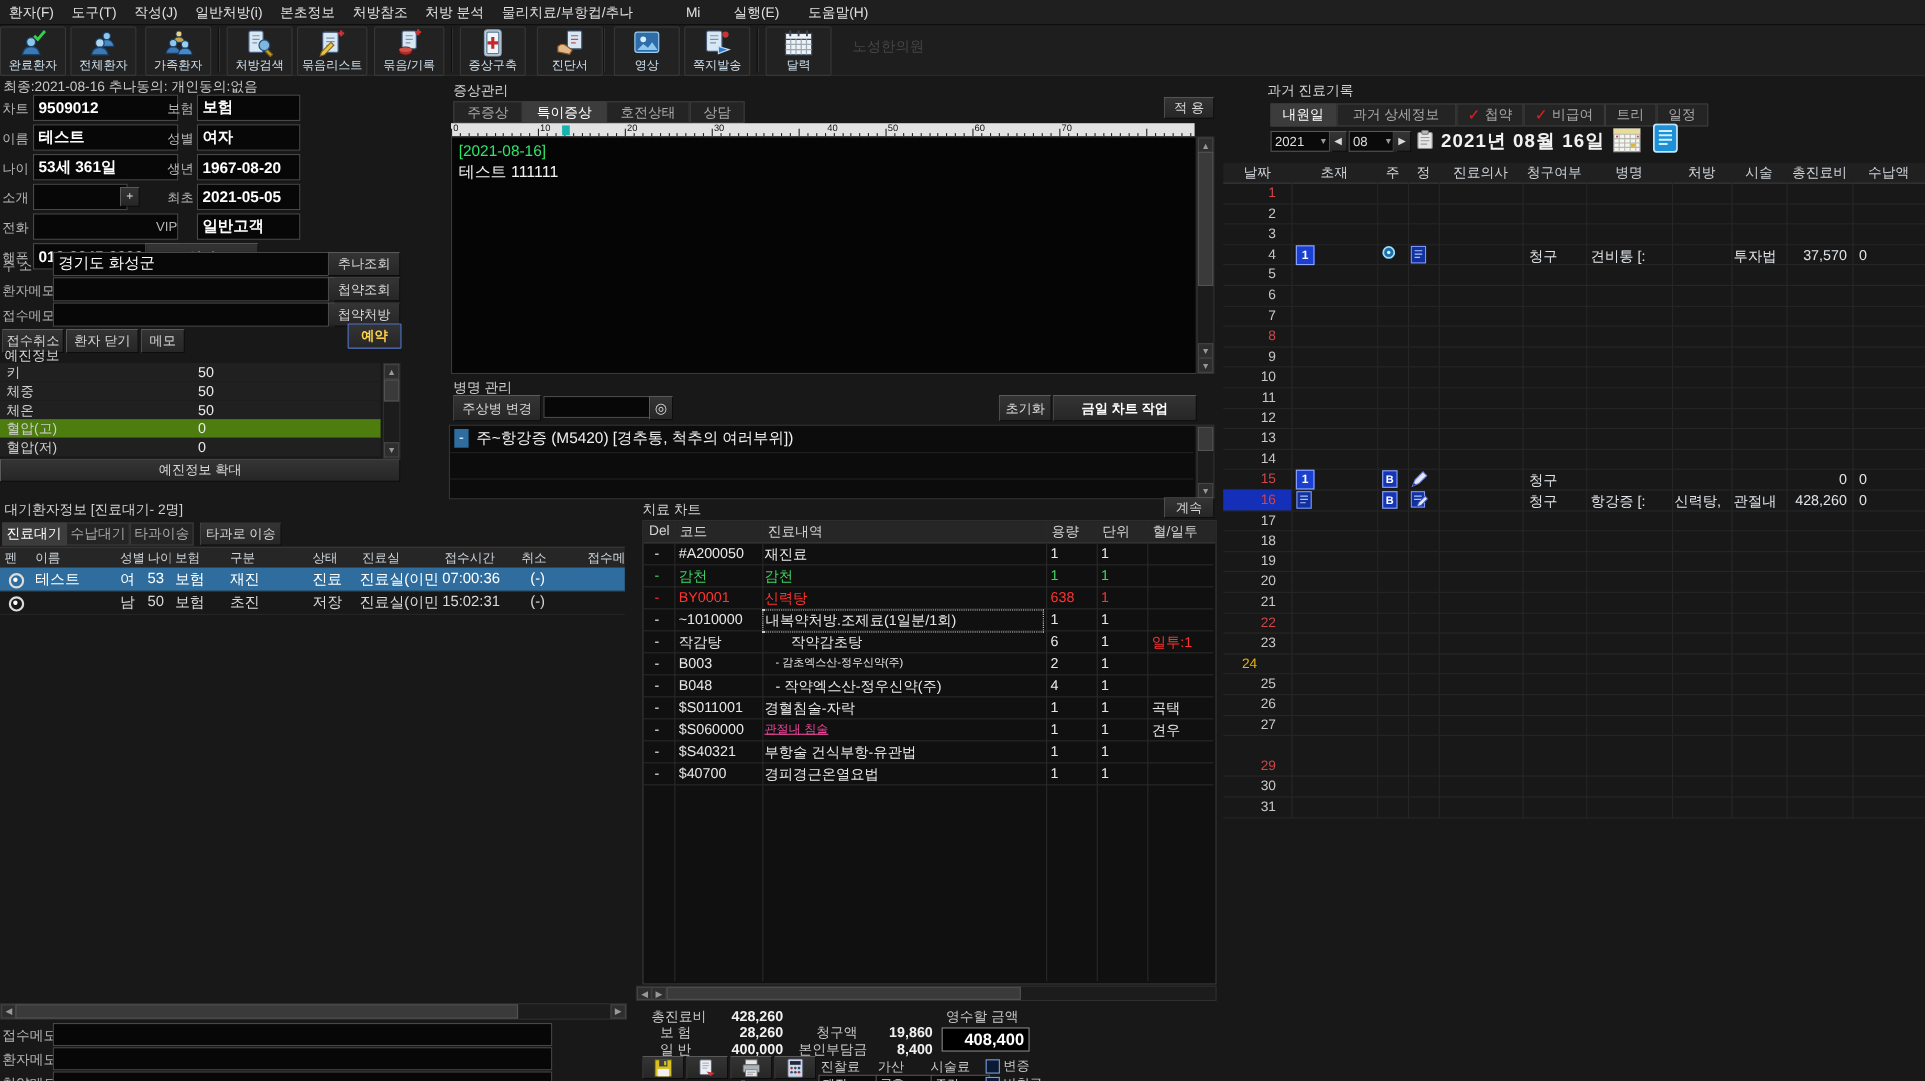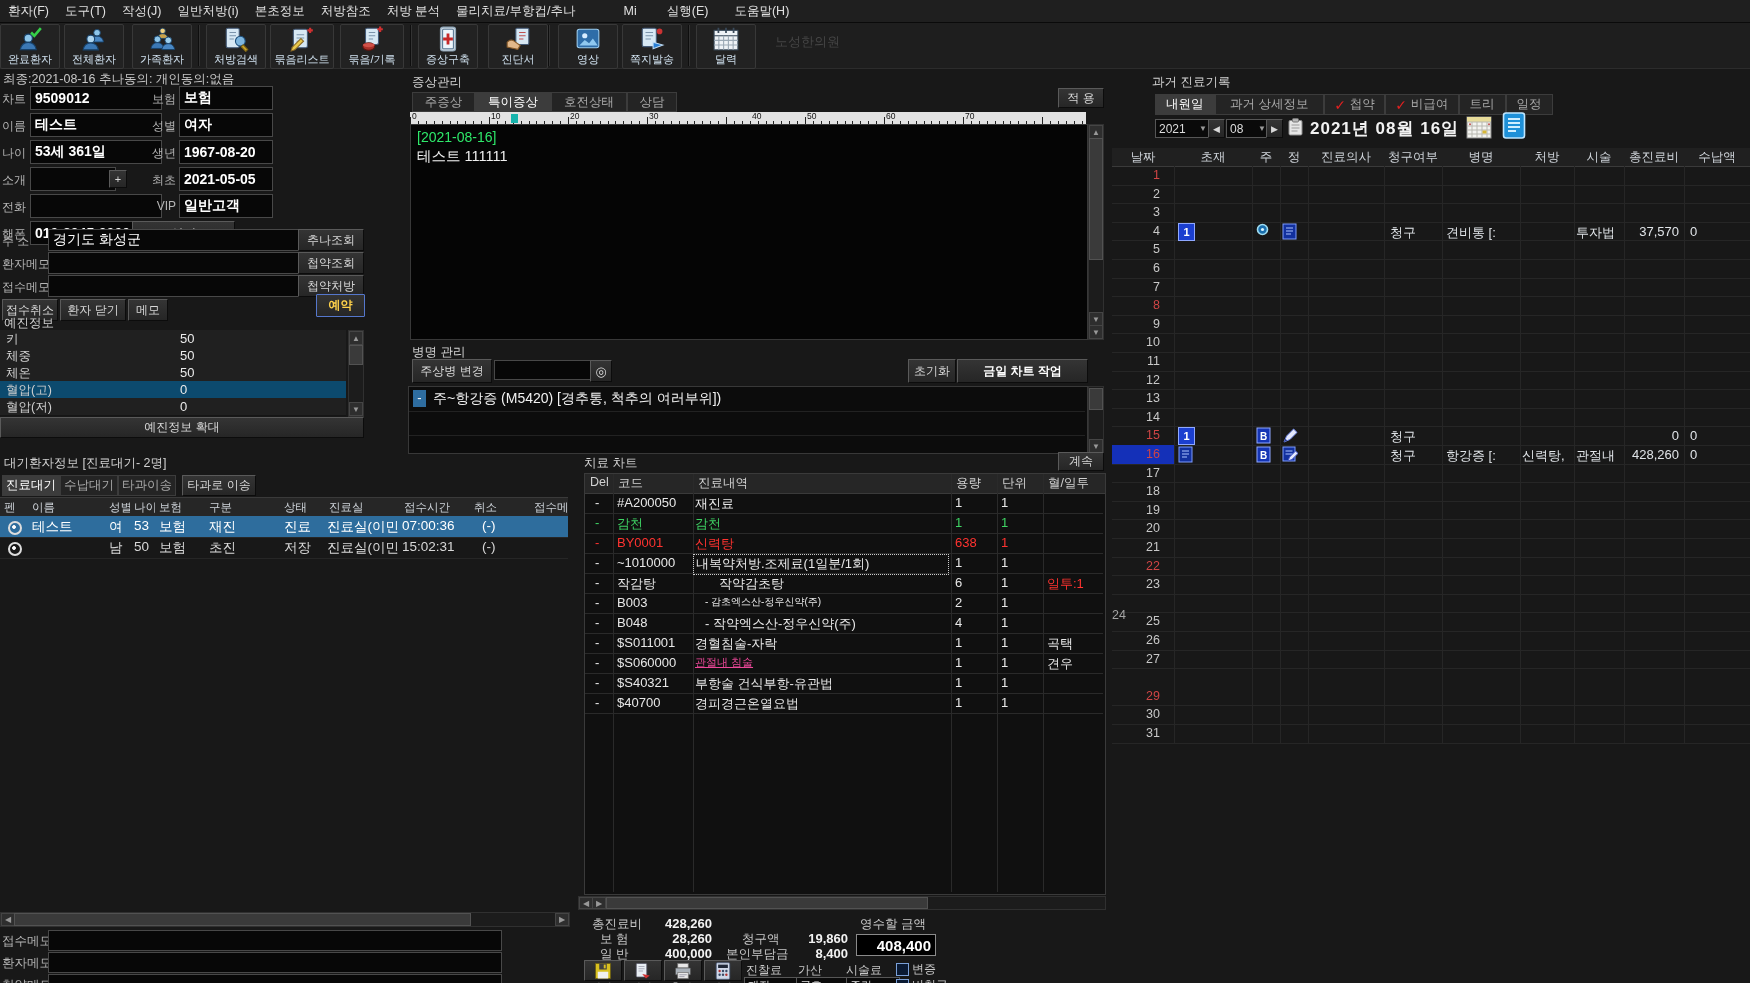--- a/index.html
+++ b/index.html
@@ -203,21 +203,21 @@
       <div class="abs inp" style="left: 30px; top: 140px; width: 122px; height: 22px; font-weight: bold;">53세 361일</div>
       <div class="abs lbl" style="left: 127px; top: 145px; width: 49px; text-align: right; justify-content: flex-end;">생년</div>
       <div class="abs inp" style="left: 179px; top: 140px; width: 84px; height: 22px; font-weight: bold;">1967-08-20</div>
       <div class="abs lbl" style="left: 2px; top: 172px;">소개</div>
       <div class="abs inp" style="left: 30px; top: 167px; width: 76px; height: 22px; font-weight: bold;"></div>
       <div class="abs btn" style="left: 109px; top: 170px; width: 16px; height: 16px; font-size: 11px;">+</div>
       <div class="abs lbl" style="left: 127px; top: 172px; width: 49px; text-align: right; justify-content: flex-end;">최초</div>
       <div class="abs inp" style="left: 179px; top: 167px; width: 84px; height: 22px; font-weight: bold;">2021-05-05</div>
       <div class="abs lbl" style="left: 2px; top: 199px;">전화</div>
       <div class="abs inp" style="left: 30px; top: 194px; width: 122px; height: 22px; font-weight: bold;"></div>
-      <div class="abs lbl" style="left: 127px; top: 199px; width: 49px; text-align: right; justify-content: flex-end;">VIP</div>
+      <div class="abs lbl" style="left: 127px; top: 199px; width: 49px; text-align: center; justify-content: flex-end;">VIP</div>
       <div class="abs inp" style="left: 179px; top: 194px; width: 84px; height: 22px; font-weight: bold;">일반고객</div>
       <div class="abs lbl" style="left: 2px; top: 226px;">핸폰</div>
       <div class="abs inp" style="left: 30px; top: 221px; width: 122px; height: 22px; font-weight: bold;">010-2945-0000</div>
       <div class="abs btn" style="left: 132px; top: 221px; width: 101px; height: 24px; font-size: 13px;">일반</div>
     </div>
   <div id="memorows">
       <div class="abs lbl" style="left: 2px; top: 233px;">주    소</div>
       <div class="abs inp" style="left: 48px; top: 229px; width: 246px; height: 20px;">경기도 화성군</div>
       <div class="abs btn" style="left: 298px; top: 229px; width: 64px; height: 20px;">추나조회</div>
       <div class="abs lbl" style="left: 2px; top: 256px;">환자메모</div>
@@ -241,21 +241,21 @@
         <div style="position: absolute; left: 180px; top: 1px; font-size: 13px; color: rgb(234, 234, 234);">50</div>
       </div>
       <div class="abs" style="left: 0px; top: 347px; width: 346px; height: 17px; background: rgb(32, 32, 32); border-bottom: 1px solid rgb(22, 22, 22);">
         <div style="position: absolute; left: 6px; top: 1px; font-size: 12.5px; color: rgb(207, 207, 207);">체중</div>
         <div style="position: absolute; left: 180px; top: 1px; font-size: 13px; color: rgb(234, 234, 234);">50</div>
       </div>
       <div class="abs" style="left: 0px; top: 364px; width: 346px; height: 17px; background: rgb(32, 32, 32); border-bottom: 1px solid rgb(22, 22, 22);">
         <div style="position: absolute; left: 6px; top: 1px; font-size: 12.5px; color: rgb(207, 207, 207);">체온</div>
         <div style="position: absolute; left: 180px; top: 1px; font-size: 13px; color: rgb(234, 234, 234);">50</div>
       </div>
-      <div class="abs" style="left: 0px; top: 381px; width: 346px; height: 17px; background: #0c4a6e; border-bottom: 1px solid rgb(22, 22, 22);">
+      <div class="abs" style="left: 0px; top: 381px; width: 346px; height: 17px; background: #4d7c0f; border-bottom: 1px solid rgb(22, 22, 22);">
         <div style="position: absolute; left: 6px; top: 1px; font-size: 12.5px; color: rgb(207, 207, 207);">혈압(고)</div>
         <div style="position: absolute; left: 180px; top: 1px; font-size: 13px; color: rgb(234, 234, 234);">0</div>
       </div>
       <div class="abs" style="left: 0px; top: 398px; width: 346px; height: 17px; background: rgb(32, 32, 32); border-bottom: 1px solid rgb(22, 22, 22);">
         <div style="position: absolute; left: 6px; top: 1px; font-size: 12.5px; color: rgb(207, 207, 207);">혈압(저)</div>
         <div style="position: absolute; left: 180px; top: 1px; font-size: 13px; color: rgb(234, 234, 234);">0</div>
       </div>
       <div class="abs sb" style="left: 348px; top: 330px; width: 14px; height: 85px;">
         <div class="sbb" style="left: 0px; top: 0px; width: 12px; height: 12px;">▲</div>
         <div class="sbt" style="left: 0px; top: 14px; width: 12px; height: 18px;"></div>
@@ -855,21 +855,21 @@
         <div style="position: absolute; left: 0px; top: 390px; width: 638px; height: 18.6px; border-bottom: 1px solid rgb(38, 38, 38);">
           <div style="position: absolute; left: 0px; top: 2px; width: 48px; text-align: right; font-size: 12.5px; color: rgb(200, 200, 200);">21</div>
         </div>
         <div style="position: absolute; left: 0px; top: 408.6px; width: 638px; height: 18.6px; border-bottom: 1px solid rgb(38, 38, 38);">
           <div style="position: absolute; left: 0px; top: 2px; width: 48px; text-align: right; font-size: 12.5px; color: rgb(208, 69, 69);">22</div>
         </div>
         <div style="position: absolute; left: 0px; top: 427.2px; width: 638px; height: 18.6px; border-bottom: 1px solid rgb(38, 38, 38);">
           <div style="position: absolute; left: 0px; top: 2px; width: 48px; text-align: right; font-size: 12.5px; color: rgb(200, 200, 200);">23</div>
         </div>
         <div style="position: absolute; left: 0px; top: 445.8px; width: 638px; height: 18.6px; border-bottom: 1px solid rgb(38, 38, 38);">
-          <div style="position: absolute; left: 0px; top: 14px; width: 48px; text-align: left; font-size: 12.5px; color: #a3a3a3;">24</div>
+          <div style="position: absolute; left: 0px; top: 2px; width: 48px; text-align: center; font-size: 12.5px; color: #eab308;">24</div>
         </div>
         <div style="position: absolute; left: 0px; top: 464.4px; width: 638px; height: 18.6px; border-bottom: 1px solid rgb(38, 38, 38);">
           <div style="position: absolute; left: 0px; top: 2px; width: 48px; text-align: right; font-size: 12.5px; color: rgb(200, 200, 200);">25</div>
         </div>
         <div style="position: absolute; left: 0px; top: 483px; width: 638px; height: 18.6px; border-bottom: 1px solid rgb(38, 38, 38);">
           <div style="position: absolute; left: 0px; top: 2px; width: 48px; text-align: right; font-size: 12.5px; color: rgb(200, 200, 200);">26</div>
         </div>
         <div style="position: absolute; left: 0px; top: 501.6px; width: 638px; height: 18.6px; border-bottom: 1px solid rgb(38, 38, 38);">
           <div style="position: absolute; left: 0px; top: 2px; width: 48px; text-align: right; font-size: 12.5px; color: rgb(200, 200, 200);">27</div>
         </div>

